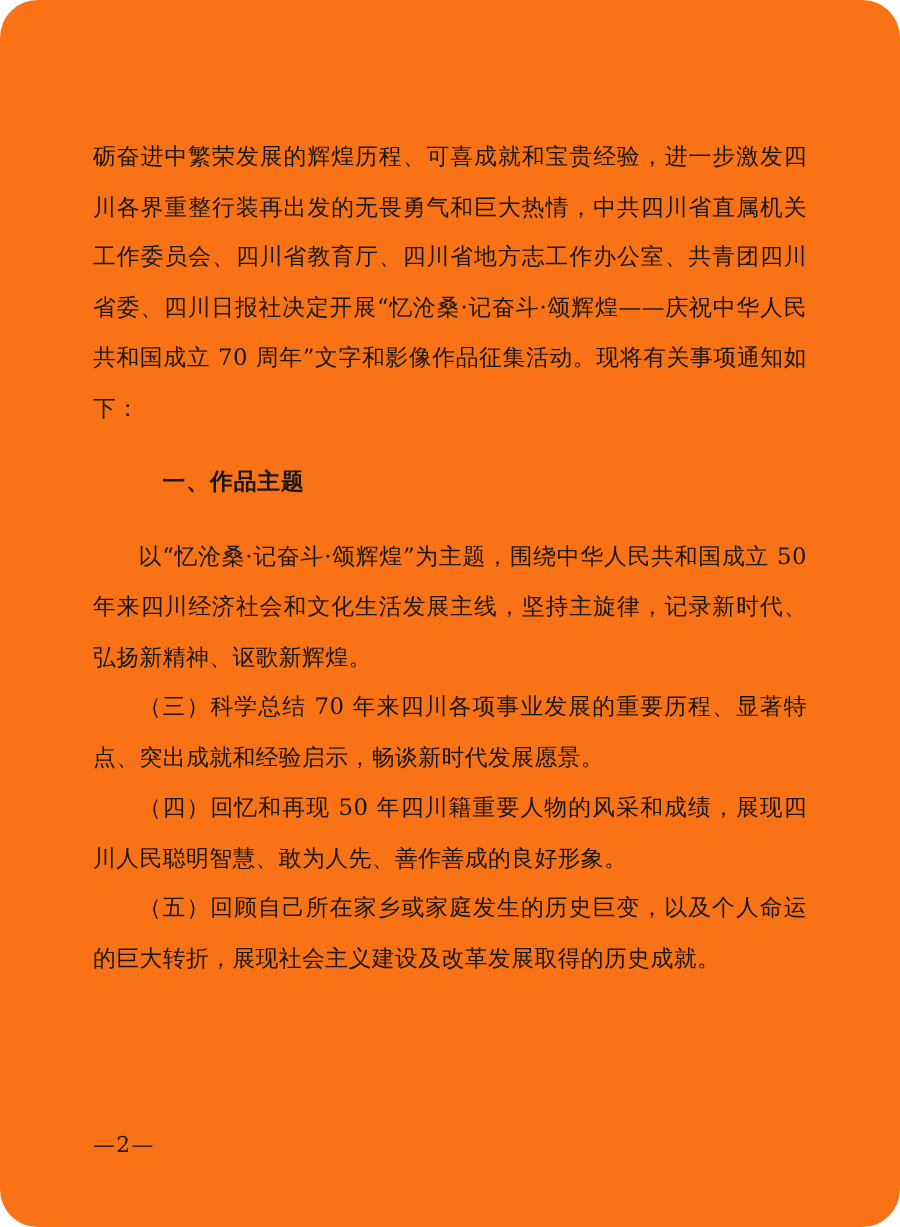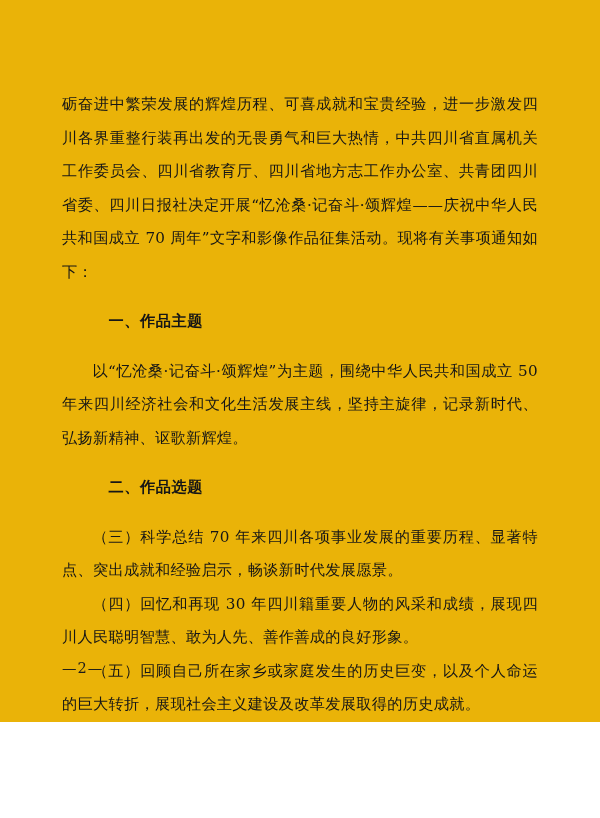--- a/index.html
+++ b/index.html
@@ -10,24 +10,25 @@
     width: 600px;
     height: 818px;
     background: #ffffff;
     font-family: "DejaVu Serif", "Liberation Serif", serif;
     color: #1b1b1b;
     overflow: hidden;
   }
   .page {
     position: relative;
     width: 600px;
-    height: 722px;
+    height: 818px;
     box-sizing: border-box;
     padding: 88px 62px 0 62px;
-    background: #eab308;
+    background: #f97316;
+    border-radius: 25px;
   }
   .body-text {
     font-size: 15.2px;
     line-height: 33.5px;
     text-align: justify;
     text-justify: inter-ideograph;
     letter-spacing: 0.3px;
     color: #161616;
   }
   .para {
@@ -53,19 +54,18 @@
   }
 </style>
 </head>
 <body>
 
 <div class="page">
   <div class="body-text" id="doc-body">
       <p class="para no-indent">砺奋进中繁荣发展的辉煌历程、可喜成就和宝贵经验，进一步激发四川各界重整行装再出发的无畏勇气和巨大热情，中共四川省直属机关工作委员会、四川省教育厅、四川省地方志工作办公室、共青团四川省委、四川日报社决定开展“忆沧桑·记奋斗·颂辉煌——庆祝中华人民共和国成立 70 周年”文字和影像作品征集活动。现将有关事项通知如下：</p>
       <p class="heading">一、作品主题</p>
       <p class="para">以“忆沧桑·记奋斗·颂辉煌”为主题，围绕中华人民共和国成立 50 年来四川经济社会和文化生活发展主线，坚持主旋律，记录新时代、弘扬新精神、讴歌新辉煌。</p>
-      <p class="heading">二、作品选题</p>
       <p class="para">（三）科学总结 70 年来四川各项事业发展的重要历程、显著特点、突出成就和经验启示，畅谈新时代发展愿景。</p>
-      <p class="para">（四）回忆和再现 30 年四川籍重要人物的风采和成绩，展现四川人民聪明智慧、敢为人先、善作善成的良好形象。</p>
+      <p class="para">（四）回忆和再现 50 年四川籍重要人物的风采和成绩，展现四川人民聪明智慧、敢为人先、善作善成的良好形象。</p>
       <p class="para">（五）回顾自己所在家乡或家庭发生的历史巨变，以及个人命运的巨大转折，展现社会主义建设及改革发展取得的历史成就。</p>
     </div>
   <div class="page-number">—2—</div>
 </div>
 
 </body></html>

